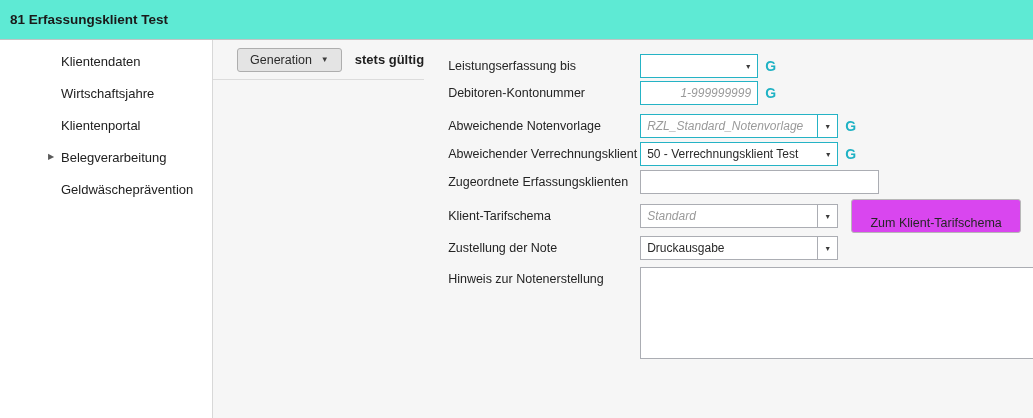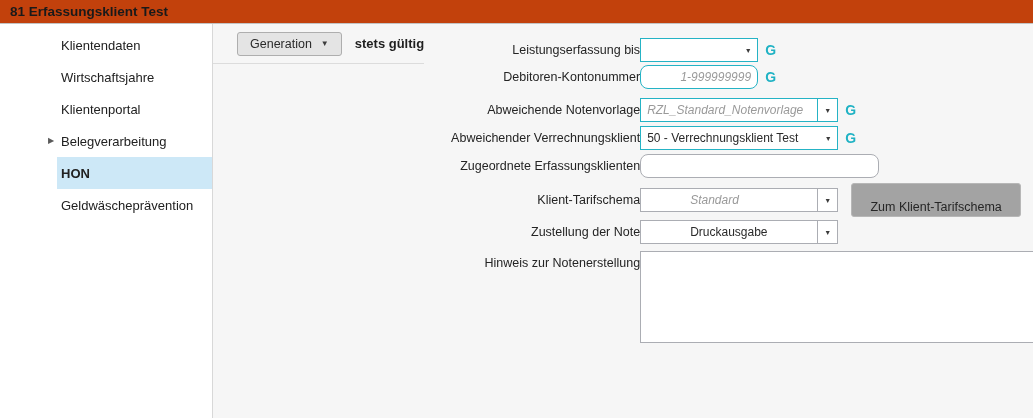--- a/index.html
+++ b/index.html
@@ -2,21 +2,21 @@
 <html><head>
 <meta charset="utf-8">
 <style>
   * { margin:0; padding:0; box-sizing:border-box; }
   html,body { width:1033px; height:418px; overflow:hidden; }
   body { font-family:"Liberation Sans","DejaVu Sans",sans-serif; background:#fff; color:#1e1e1e; }
 
   .app { width:1033px; height:418px; display:flex; flex-direction:column; }
 
   
-  .header { height:24px; background:#c2410c; border-bottom:1px solid #c3c3c3;
+  .header { height:40px; background:#5eead4; border-bottom:1px solid #c3c3c3;
             display:flex; align-items:center; padding-left:10px; flex:0 0 auto; }
   .header .title { font-weight:bold; font-size:13.5px; color:#1a1a1a; }
 
   
   .body { flex:1; display:flex; min-height:0; }
 
   
   .sidebar { width:213px; background:#ffffff; border-right:1px solid #d8d8d8;
              padding-top:5px; flex:0 0 auto;padding-left:44px; }
   .nav-item { position:relative; height:32px; margin-left:13px; display:flex; align-items:center;
@@ -33,48 +33,48 @@
   .gen-btn { height:24px; min-width:104px; background:#e4e4e4; border:1px solid #aeaeae;
              border-radius:3px; font-size:12.5px; color:#2a2a2a; display:inline-flex;
              align-items:center; justify-content:center; gap:9px; cursor:pointer;
              font-family:inherit; padding:0 12px; }
   .gen-btn .caret { font-size:8px; color:#3c3c3c; line-height:1; }
   .validity { font-weight:bold; font-size:13px; margin-left:13px; color:#1f1f1f; }
 
   
   .form { flex:1; padding:14px 5px 0 24px; position:relative; }
   .row { display:flex; align-items:center; }
-  .row .lbl { width:192px; font-size:12.5px; color:#242424; flex:0 0 auto;text-align:right; }
+  .row .lbl { width:192px; font-size:12.5px; color:#242424; flex:0 0 auto; }
 
   .ctl { height:24px; background:#fff; display:flex; align-items:center; position:relative; }
   .ctl.short { width:118px; }
   .ctl.long  { width:198px; }
   .b-teal { border:1px solid #25b3c5; }
-  .b-gray { border:1px solid #abadb3;padding-left:43px; }
+  .b-gray { border:1px solid #abadb3; }
 
   .ctl .val { flex:1; font-size:12px; color:#2a2a2a; padding:0 6px; white-space:nowrap;
               overflow:hidden; }
   .ctl .val.hint { font-style:italic; color:#9a9a9a; }
   .ctl .arr { width:18px; text-align:center; font-size:7px; color:#3c3c3c; line-height:1;
               flex:0 0 auto; cursor:pointer; }
   .ctl .arr.split-teal { border-left:1px solid #25b3c5; align-self:stretch;
                          display:flex; align-items:center; justify-content:center; width:20px; }
   .ctl .arr.split-gray { border-left:1px solid #abadb3; align-self:stretch;
                          display:flex; align-items:center; justify-content:center; width:20px; }
 
   input.txt { height:24px; font-family:inherit; font-size:12px; color:#2a2a2a;
-              background:#fff; padding:0 6px; outline:none;border-radius:8px; }
+              background:#fff; padding:0 6px; outline:none; }
   input.txt.short { width:118px; }
   input.txt.long { width:239px; }
   input.txt.num { text-align:right; }
   input.txt.num::placeholder { font-style:italic; color:#9a9a9a; }
 
   .g-badge { color:#1fb2c4; font-weight:bold; font-size:14px; margin-left:7px; }
 
-  .side-btn { height:16px; margin-left:13px; padding:16px 14px; background:#a3a3a3;
+  .side-btn { height:16px; margin-left:13px; padding:16px 14px; background:#d946ef;
               border:1px solid #b7b7b7; border-radius:3px; font-size:12.5px; color:#262626;
               font-family:inherit; cursor:pointer; min-width:170px; }
 
   .mb-a { margin-bottom:3px; }
   .mb-b { margin-bottom:9px; }
   .mb-c { margin-bottom:4px; }
   .mb-d { margin-bottom:5px; }
   .mb-e { margin-bottom:7px; }
 
   .row.ta-row { align-items:flex-start; }
@@ -107,23 +107,20 @@
       <div class="nav-item">
         <span>Wirtschaftsjahre</span>
       </div>
       <div class="nav-item">
         <span>Klientenportal</span>
       </div>
       <div class="nav-item">
         <span class="expander">▶</span>
         <span>Belegverarbeitung</span>
       </div>
-      <div class="nav-item selected">
-        <span>HON</span>
-      </div>
       <div class="nav-item">
         <span>Geldwäscheprävention</span>
       </div>
     </div>
 
     <div class="main">
 
       <div class="toolbar">
         <button class="gen-btn">
           <span>Generation</span>

